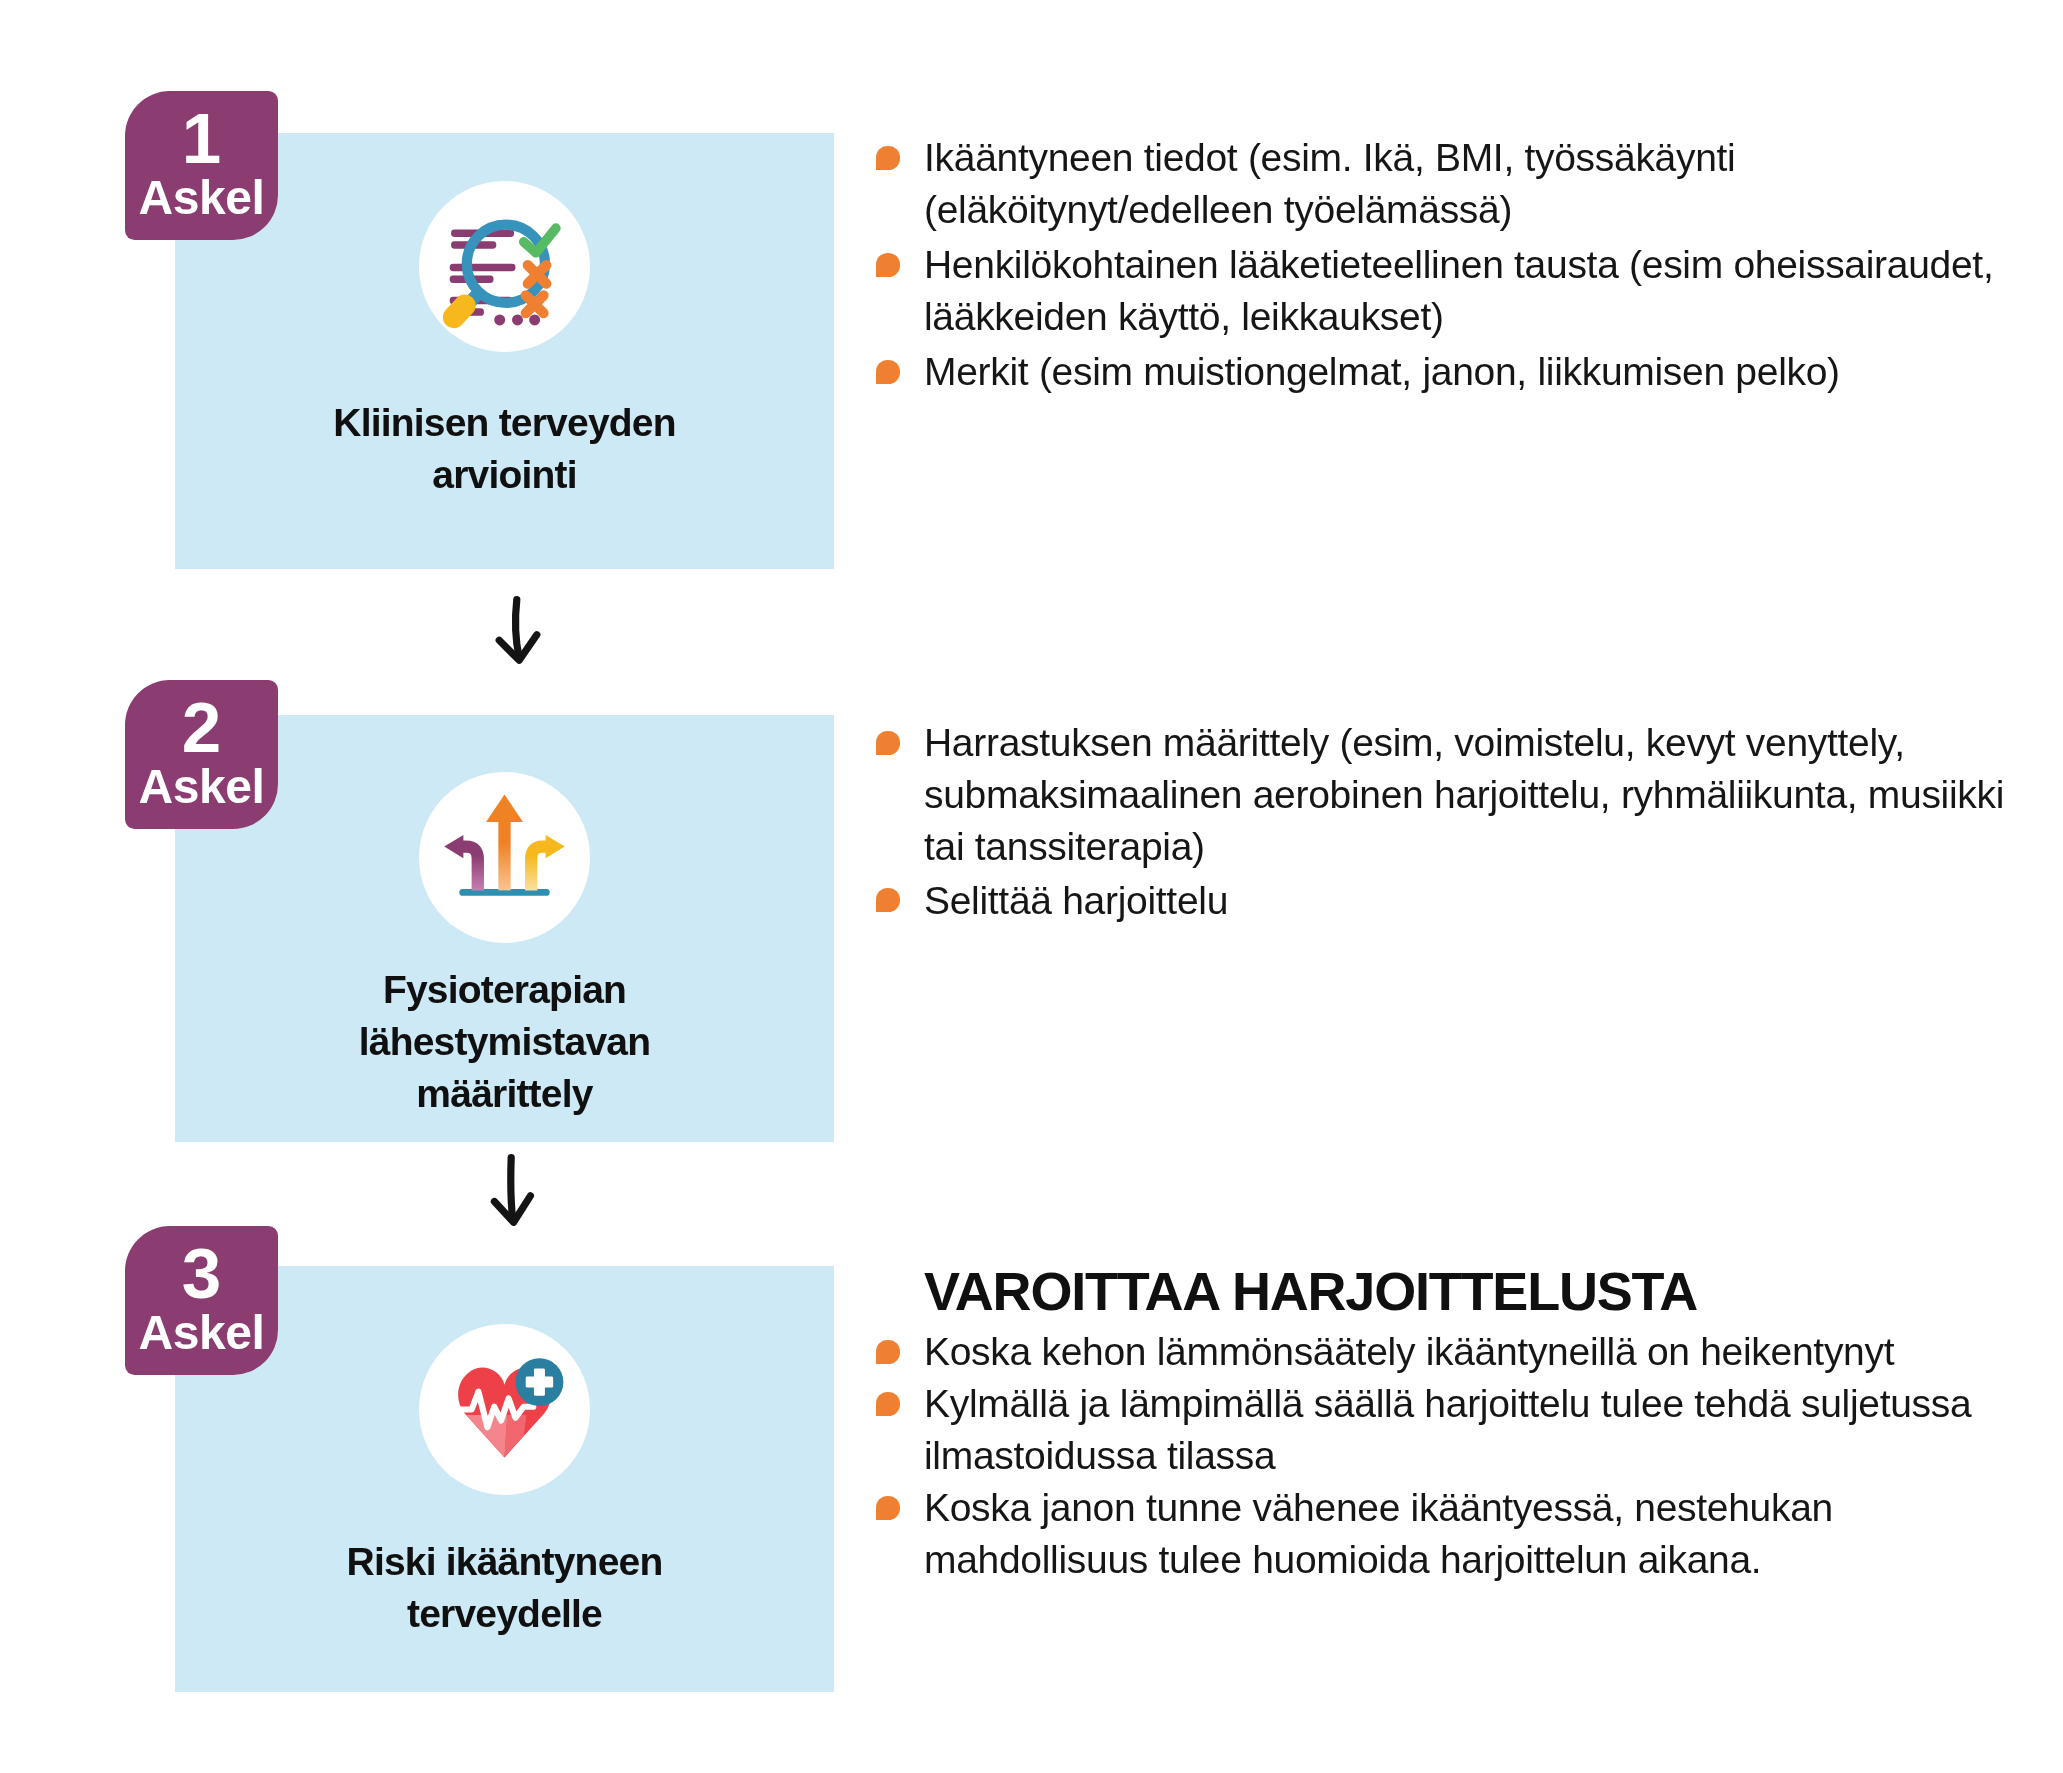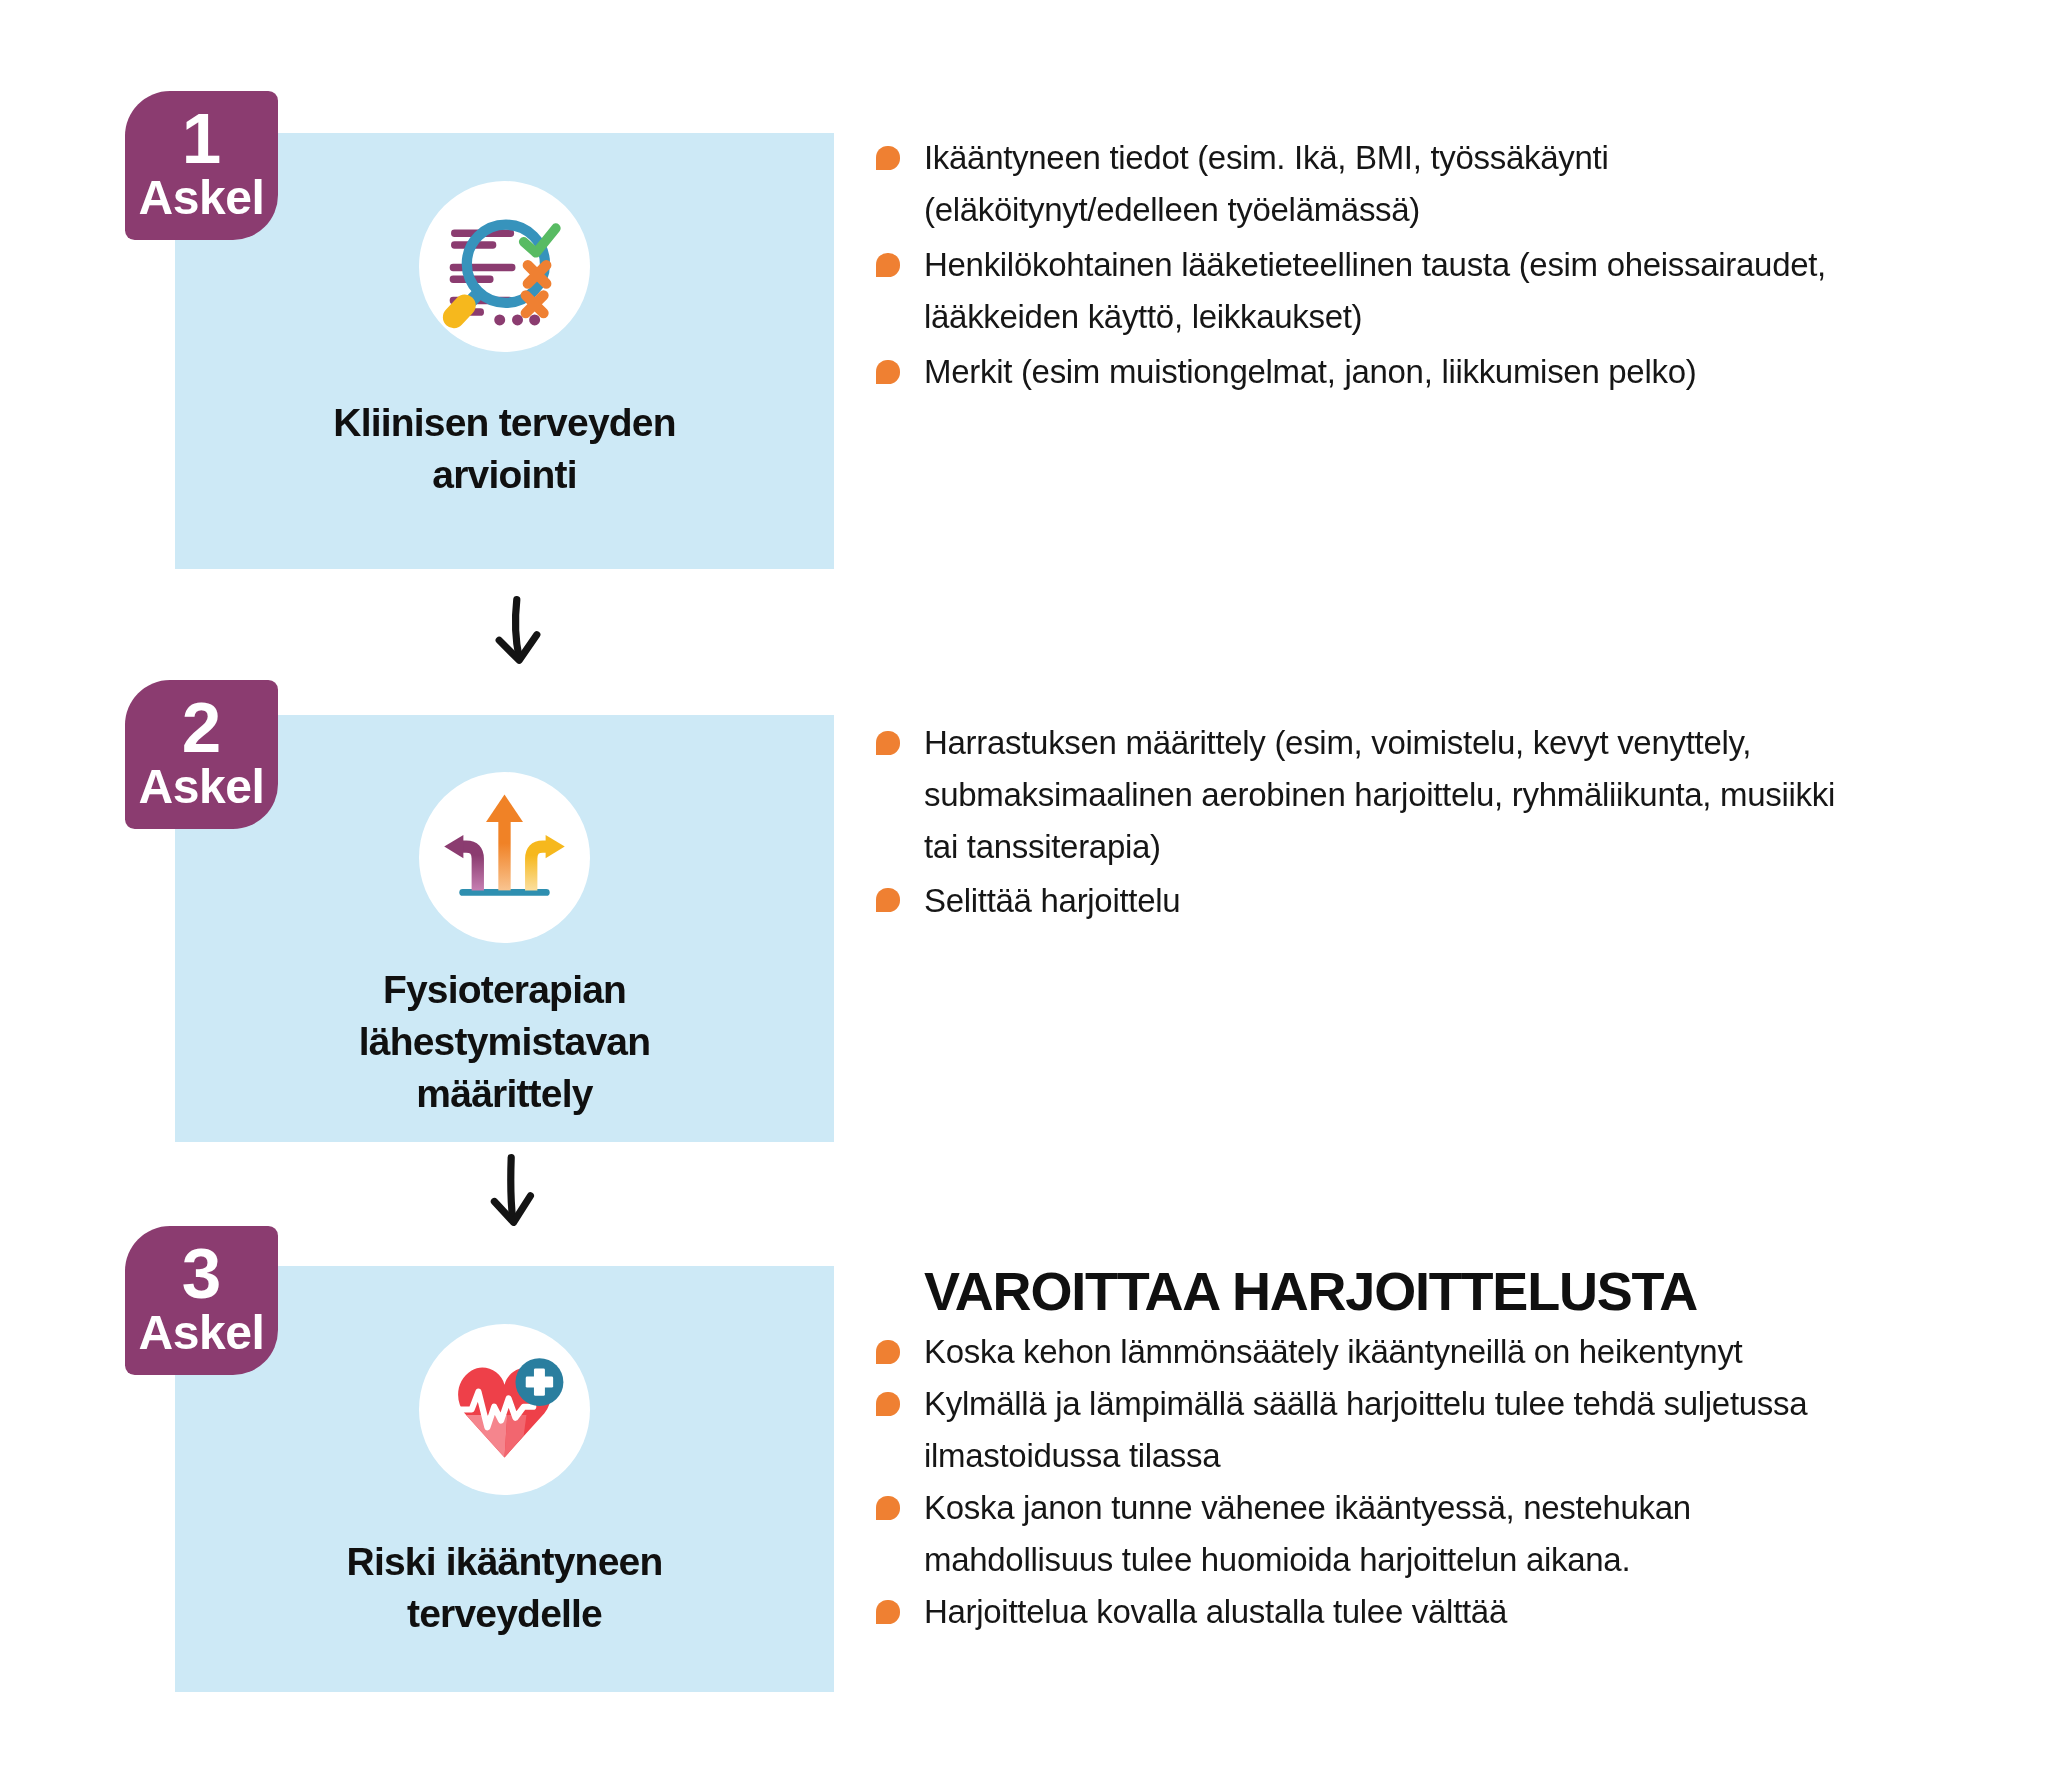--- a/index.html
+++ b/index.html
@@ -19,21 +19,21 @@
   .box-title{position:absolute;left:175px;width:659px;margin:0;text-align:center;z-index:2;
              font-size:39px;font-weight:bold;line-height:52px;letter-spacing:-0.8px;
              white-space:pre-line;color:#101010;}
   
   .bullets{position:absolute;left:876px;width:1177px;list-style:none;margin:0;padding:0;z-index:2;}
   .bullet{position:relative;padding-left:48px;margin:0 0 3.2px 0;}
   .bullets.tight .bullet{margin-bottom:1.6px;}
   .bullets.flush .bullet{margin-bottom:0;}
   .dot{position:absolute;left:0;top:13.7px;width:24px;height:24px;background:#ef8032;
        border-radius:48% 48% 48% 0;}
-  .bullet-text{display:block;font-size:33px;line-height:52px;letter-spacing:-0.3px;
+  .bullet-text{display:block;font-size:39px;line-height:52px;letter-spacing:-0.3px;
                white-space:pre-line;color:#161616;}
   .warn-heading{position:absolute;left:924px;margin:0;font-size:54px;font-weight:bold;
                 line-height:48px;letter-spacing:-1.2px;color:#101010;z-index:2;}
   .flow-arrow{position:absolute;z-index:2;}
 </style>
 </head>
 <body>
 
 <div id="canvas">
 
@@ -184,20 +184,16 @@
     <li class="bullet">
       <span class="dot"></span>
       <span class="bullet-text">Kylmällä ja lämpimällä säällä harjoittelu tulee tehdä suljetussa
 ilmastoidussa tilassa</span>
     </li>
     <li class="bullet">
       <span class="dot"></span>
       <span class="bullet-text">Koska janon tunne vähenee ikääntyessä, nestehukan
 mahdollisuus tulee huomioida harjoittelun aikana.</span>
     </li>
-    <li class="bullet">
-      <span class="dot"></span>
-      <span class="bullet-text">Harjoittelua kovalla alustalla tulee välttää</span>
-    </li>
   </ul>
 
 </div>
 
 
 </body></html>

